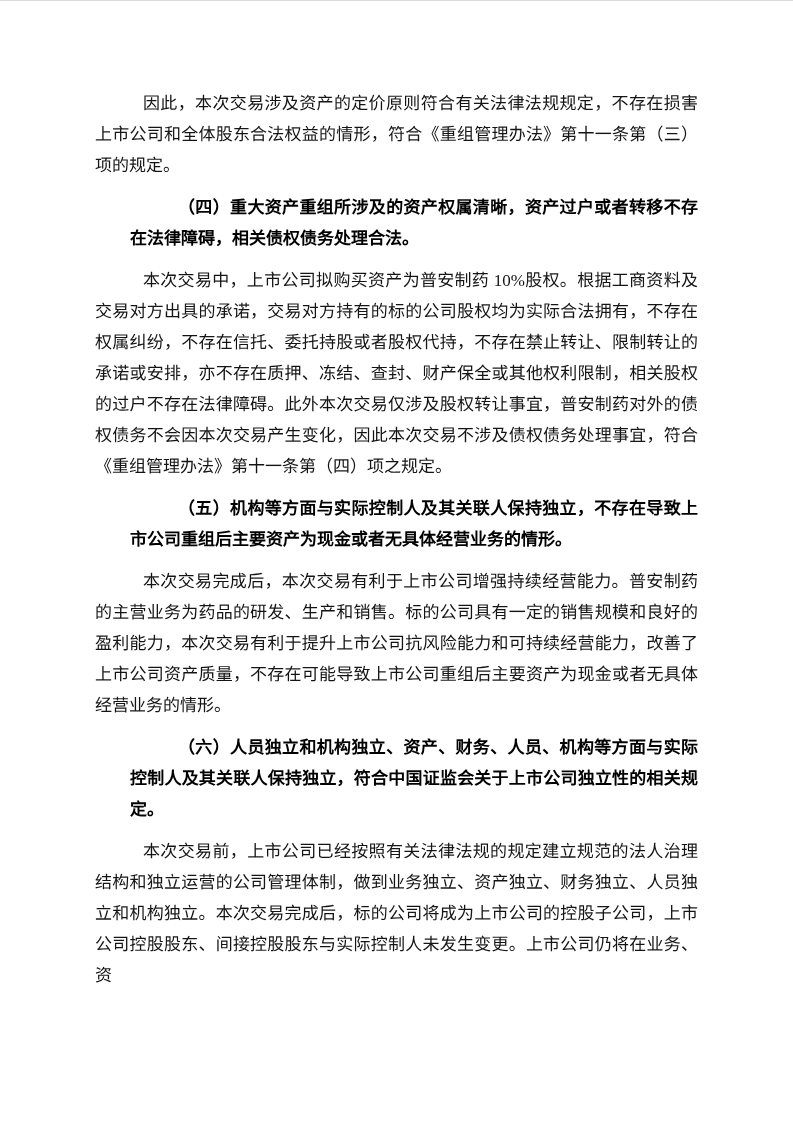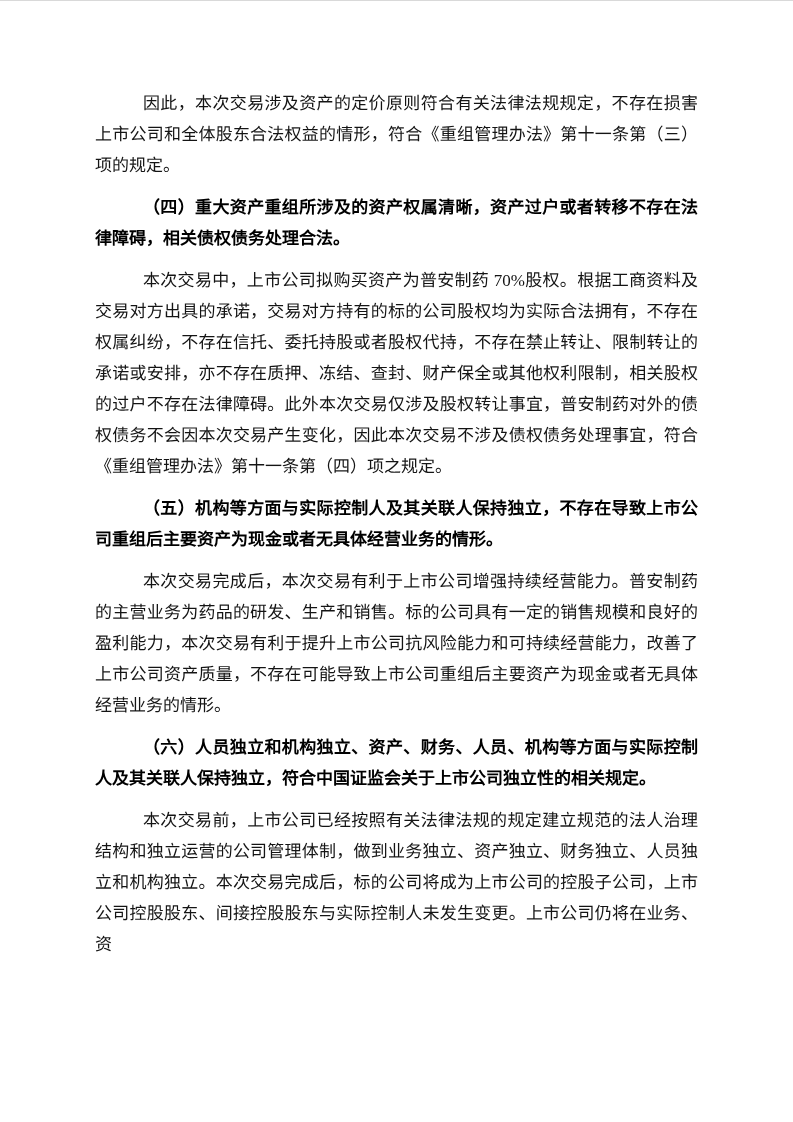--- a/index.html
+++ b/index.html
@@ -41,29 +41,30 @@
   }
   .content p {
     font-weight: 400;
   }
   .content h3 {
     font-family: "Liberation Sans", "DejaVu Sans", sans-serif;
     font-weight: 700;
     font-size: 17px;
     line-height: 31px;
     color: #000000;
+    margin-left: 35px;
   }
 </style>
 </head>
 <body>
 
 <div class="page">
   <div class="top-edge"></div>
   <div class="content">
     <p>因此，本次交易涉及资产的定价原则符合有关法律法规规定，不存在损害上市公司和全体股东合法权益的情形，符合《重组管理办法》第十一条第（三）项的规定。</p>
     <h3>（四）重大资产重组所涉及的资产权属清晰，资产过户或者转移不存在法律障碍，相关债权债务处理合法。</h3>
-    <p>本次交易中，上市公司拟购买资产为普安制药 70%股权。根据工商资料及交易对方出具的承诺，交易对方持有的标的公司股权均为实际合法拥有，不存在权属纠纷，不存在信托、委托持股或者股权代持，不存在禁止转让、限制转让的承诺或安排，亦不存在质押、冻结、查封、财产保全或其他权利限制，相关股权的过户不存在法律障碍。此外本次交易仅涉及股权转让事宜，普安制药对外的债权债务不会因本次交易产生变化，因此本次交易不涉及债权债务处理事宜，符合《重组管理办法》第十一条第（四）项之规定。</p>
+    <p>本次交易中，上市公司拟购买资产为普安制药 10%股权。根据工商资料及交易对方出具的承诺，交易对方持有的标的公司股权均为实际合法拥有，不存在权属纠纷，不存在信托、委托持股或者股权代持，不存在禁止转让、限制转让的承诺或安排，亦不存在质押、冻结、查封、财产保全或其他权利限制，相关股权的过户不存在法律障碍。此外本次交易仅涉及股权转让事宜，普安制药对外的债权债务不会因本次交易产生变化，因此本次交易不涉及债权债务处理事宜，符合《重组管理办法》第十一条第（四）项之规定。</p>
     <h3>（五）机构等方面与实际控制人及其关联人保持独立，不存在导致上市公司重组后主要资产为现金或者无具体经营业务的情形。</h3>
     <p>本次交易完成后，本次交易有利于上市公司增强持续经营能力。普安制药的主营业务为药品的研发、生产和销售。标的公司具有一定的销售规模和良好的盈利能力，本次交易有利于提升上市公司抗风险能力和可持续经营能力，改善了上市公司资产质量，不存在可能导致上市公司重组后主要资产为现金或者无具体经营业务的情形。</p>
     <h3>（六）人员独立和机构独立、资产、财务、人员、机构等方面与实际控制人及其关联人保持独立，符合中国证监会关于上市公司独立性的相关规定。</h3>
     <p>本次交易前，上市公司已经按照有关法律法规的规定建立规范的法人治理结构和独立运营的公司管理体制，做到业务独立、资产独立、财务独立、人员独立和机构独立。本次交易完成后，标的公司将成为上市公司的控股子公司，上市公司控股股东、间接控股股东与实际控制人未发生变更。上市公司仍将在业务、资</p>
   </div>
 </div>
 
 </body></html>

